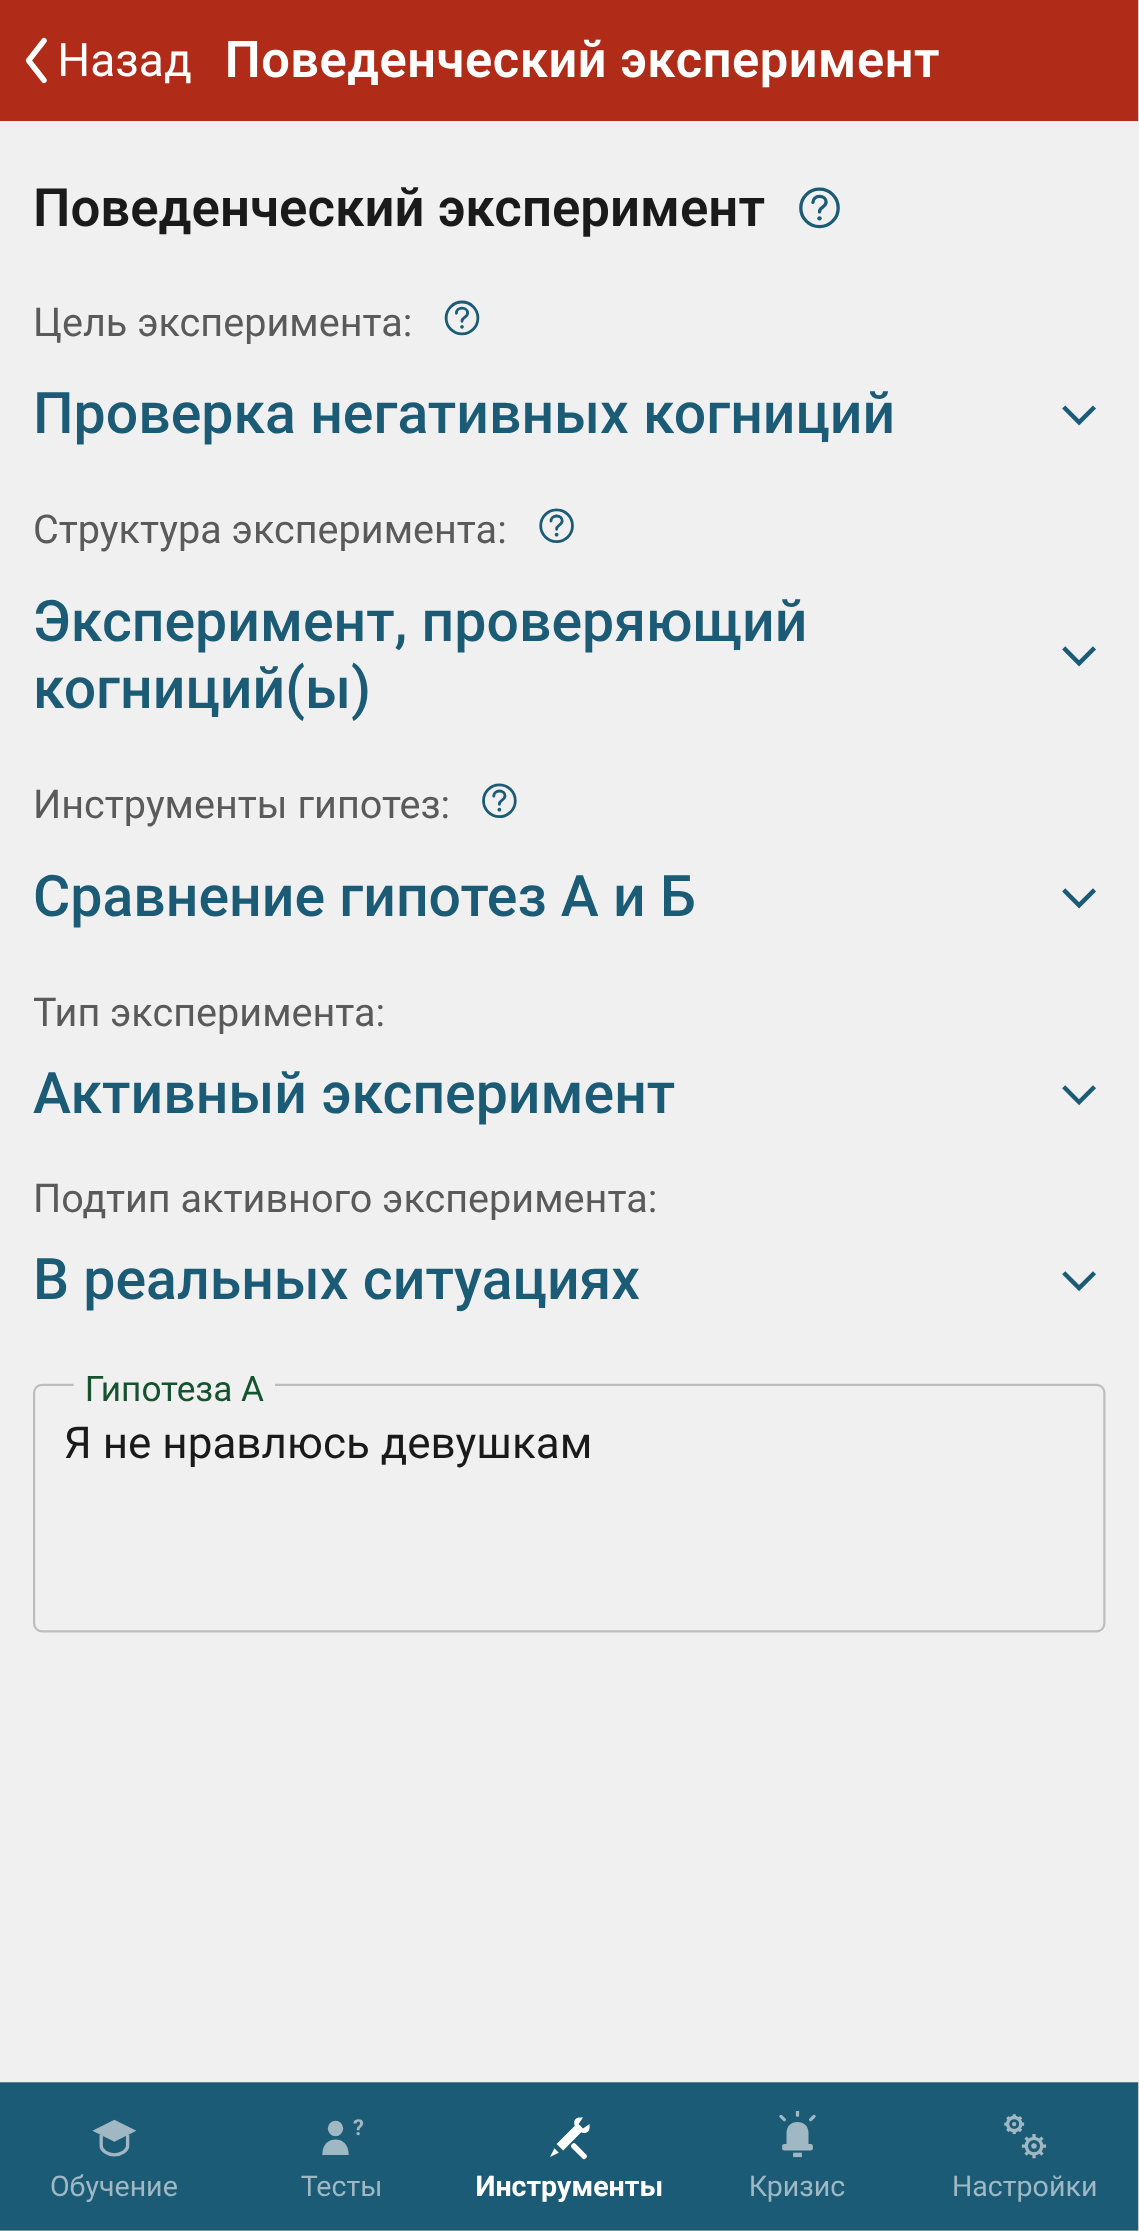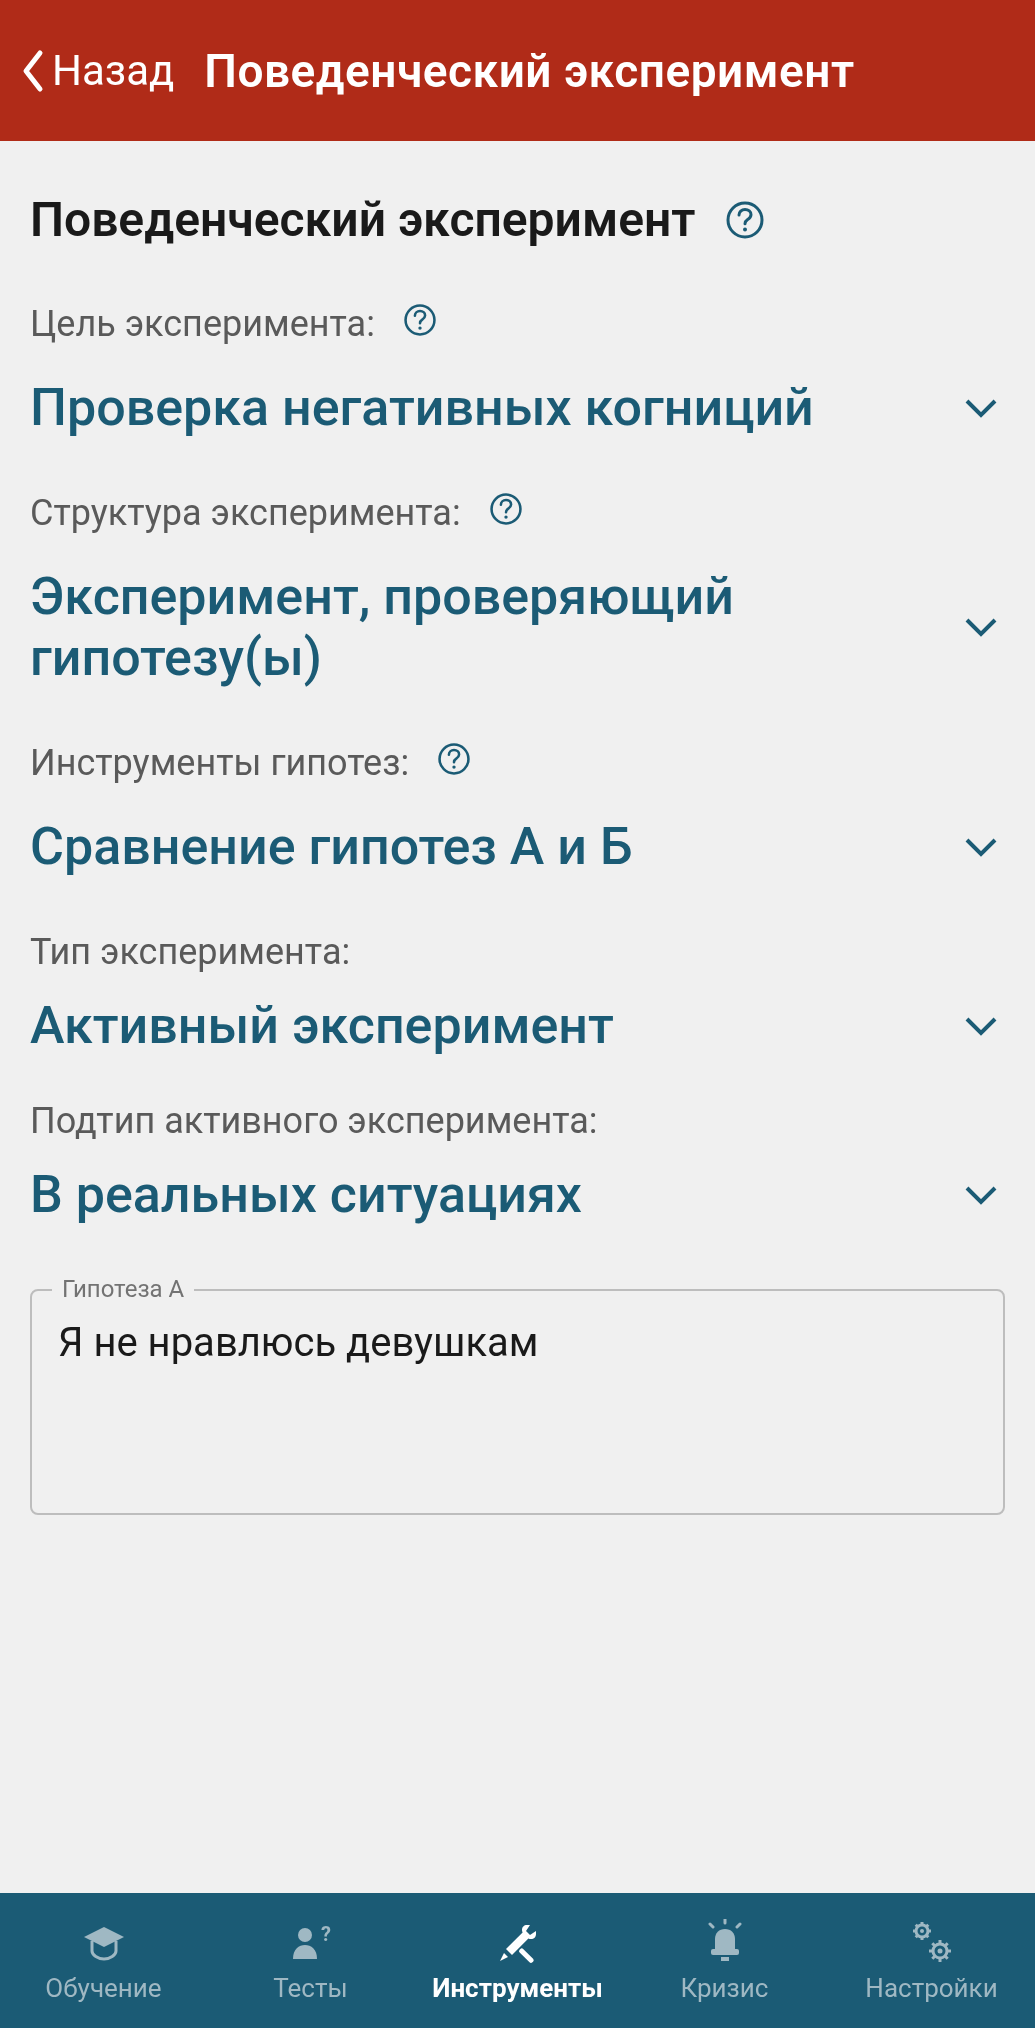--- a/index.html
+++ b/index.html
@@ -12,21 +12,21 @@
     .app {
       display: flex;
       flex-direction: column;
       height: 2028px;
       width: 1035px;
     }
     
     .header {
       background: #b02b18;
       color: #fff;
-      height: 141px;
+      height: 110px;
       display: flex;
       align-items: center;
       padding: 0 20px;
       flex-shrink: 0;
     }
     .back-btn {
       display: flex;
       align-items: center;
       gap: 6px;
       font-size: 42px;
@@ -115,25 +115,25 @@
       position: relative;
       margin-top: 60px;
       border: 2px solid #bdbdbd;
       border-radius: 8px;
       padding: 28px 26px 70px 26px;
       background: #f0f0f0;
     }
     .textarea-legend {
       position: absolute;
       top: -16px;
-      left: 20px;
+      left: 35px;
       background: #f0f0f0;
       padding: 0 10px;
-      font-size: 24px;
-      color: #737373;
+      font-size: 32px;
+      color: #14532d;
     }
     .textarea-content {
       font-size: 40px;
       color: #1a1a1a;
       min-height: 120px;
       outline: none;
       border: none;
       background: transparent;
       width: 100%;
       resize: none;
@@ -228,21 +228,21 @@
         <span class="field-label">Структура эксперимента:</span>
         <span class="help-icon help-icon-sm">
           <svg viewBox="0 0 40 40">
               <circle cx="20" cy="20" r="17" stroke="#1b5b75" stroke-width="3" fill="none"></circle>
               <path d="M14 15c0-3 2.6-5.5 6-5.5s6 2.2 6 5.2c0 2.4-1.6 3.6-3.4 4.9-1.6 1.1-2.6 2-2.6 4.1" stroke="#1b5b75" stroke-width="3" fill="none" stroke-linecap="round"></path>
               <circle cx="20" cy="29.5" r="2" fill="#1b5b75"></circle>
             </svg>
         </span>
       </div>
       <div class="dropdown">
-        <span class="dropdown-value">Эксперимент, проверяющий гипотезу(ы)</span>
+        <span class="dropdown-value">Эксперимент, проверяющий когниций(ы)</span>
         <svg class="chevron-down" viewBox="0 0 36 22">
             <path d="M4 4 L18 18 L32 4"></path>
           </svg>
       </div>
     </div>
 
     <div class="field-group">
       <div class="field-label-row">
         <span class="field-label">Инструменты гипотез:</span>
         <span class="help-icon help-icon-sm">

